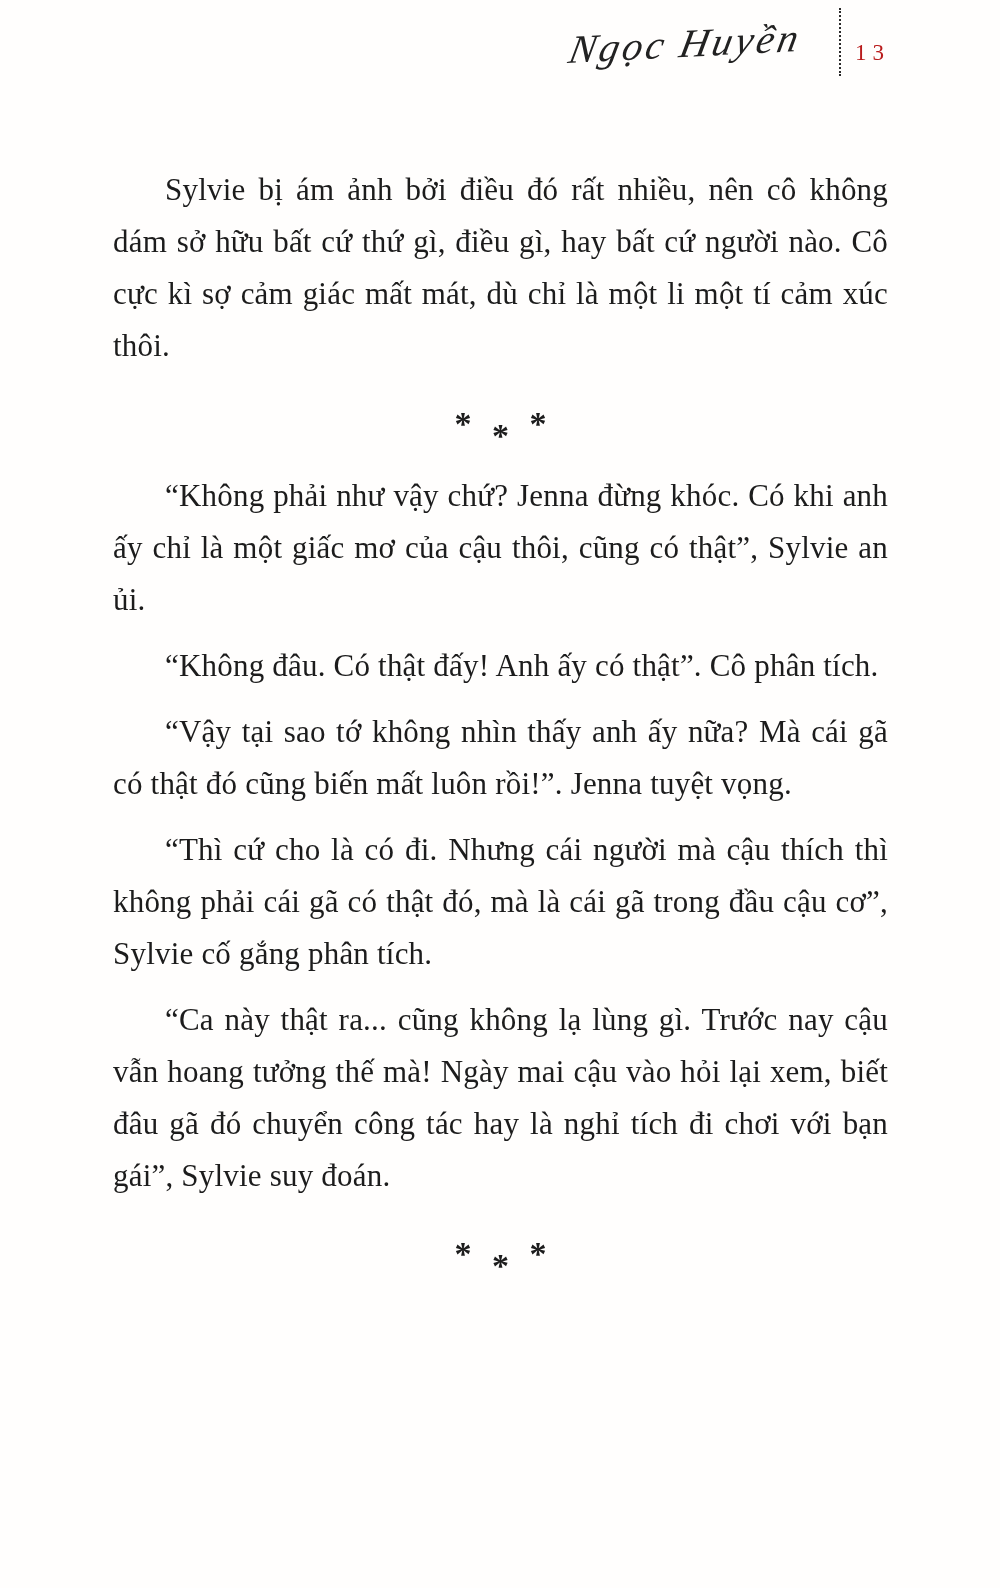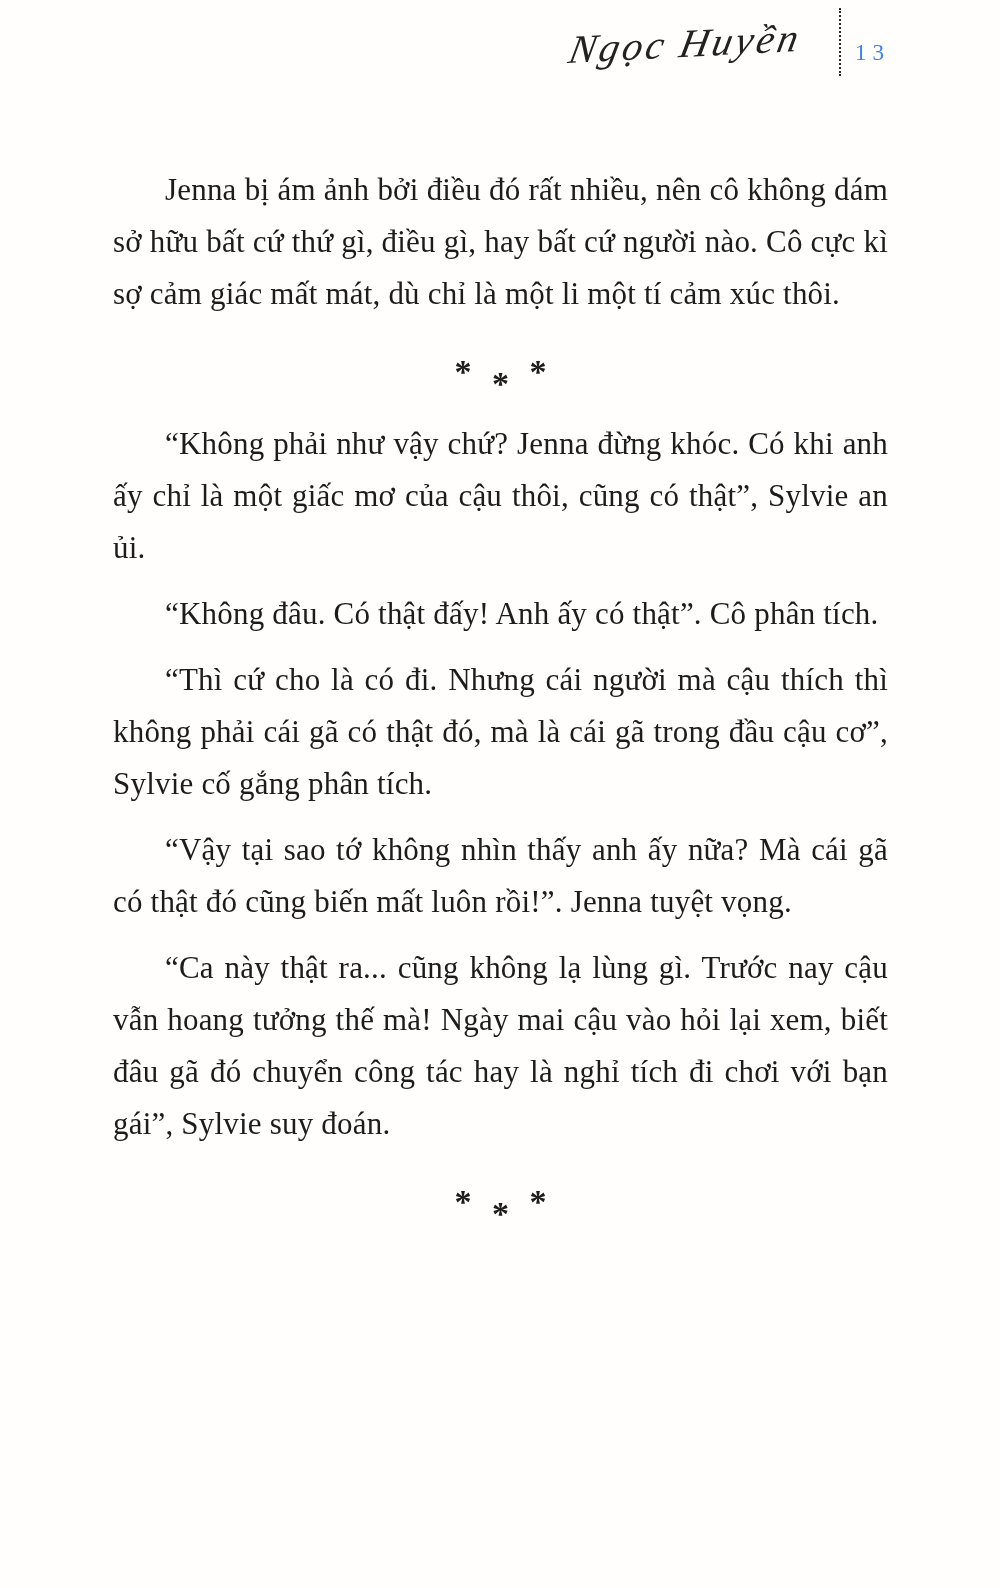--- a/index.html
+++ b/index.html
@@ -40,21 +40,21 @@
     height: 68px;
     width: 0;
     border-left: 2px dotted #2a2a2a;
   }
   .page-number {
     position: absolute;
     left: 855px;
     top: 40px;
     font-size: 23px;
     letter-spacing: 6px;
-    color: #3b82f6;
+    color: #b91c1c;
   }
   .content {
     margin: 72px 112px 0 113px;
     width: 775px;
     font-size: 31px;
     line-height: 52px;
     text-align: justify;
     letter-spacing: 0.2px;
   }
   .para {
@@ -86,35 +86,35 @@
 <div class="page">
 
   <header class="page-header">
     <span class="signature">Ngọc Huyền</span>
     <span class="header-divider"></span>
     <span class="page-number">13</span>
   </header>
 
   <main class="content">
 
-    <p class="para">Jenna bị ám ảnh bởi điều đó rất nhiều, nên cô không dám sở hữu bất cứ thứ gì, điều gì, hay bất cứ người nào. Cô cực kì sợ cảm giác mất mát, dù chỉ là một li một tí cảm xúc thôi.</p>
+    <p class="para">Sylvie bị ám ảnh bởi điều đó rất nhiều, nên cô không dám sở hữu bất cứ thứ gì, điều gì, hay bất cứ người nào. Cô cực kì sợ cảm giác mất mát, dù chỉ là một li một tí cảm xúc thôi.</p>
 
     <div class="separator">
       <span class="star">*</span>
       <span class="star star-mid">*</span>
       <span class="star">*</span>
     </div>
 
     <p class="para">“Không phải như vậy chứ? Jenna đừng khóc. Có khi anh ấy chỉ là một giấc mơ của cậu thôi, cũng có thật”, Sylvie an ủi.</p>
 
     <p class="para">“Không đâu. Có thật đấy! Anh ấy có thật”. Cô phân tích.</p>
 
+    <p class="para">“Vậy tại sao tớ không nhìn thấy anh ấy nữa? Mà cái gã có thật đó cũng biến mất luôn rồi!”. Jenna tuyệt vọng.</p>
+
     <p class="para">“Thì cứ cho là có đi. Nhưng cái người mà cậu thích thì không phải cái gã có thật đó, mà là cái gã trong đầu cậu cơ”, Sylvie cố gắng phân tích.</p>
-
-    <p class="para">“Vậy tại sao tớ không nhìn thấy anh ấy nữa? Mà cái gã có thật đó cũng biến mất luôn rồi!”. Jenna tuyệt vọng.</p>
 
     <p class="para">“Ca này thật ra... cũng không lạ lùng gì. Trước nay cậu vẫn hoang tưởng thế mà! Ngày mai cậu vào hỏi lại xem, biết đâu gã đó chuyển công tác hay là nghỉ tích đi chơi với bạn gái”, Sylvie suy đoán.</p>
 
     <div class="separator">
       <span class="star">*</span>
       <span class="star star-mid">*</span>
       <span class="star">*</span>
     </div>
 
   </main>

